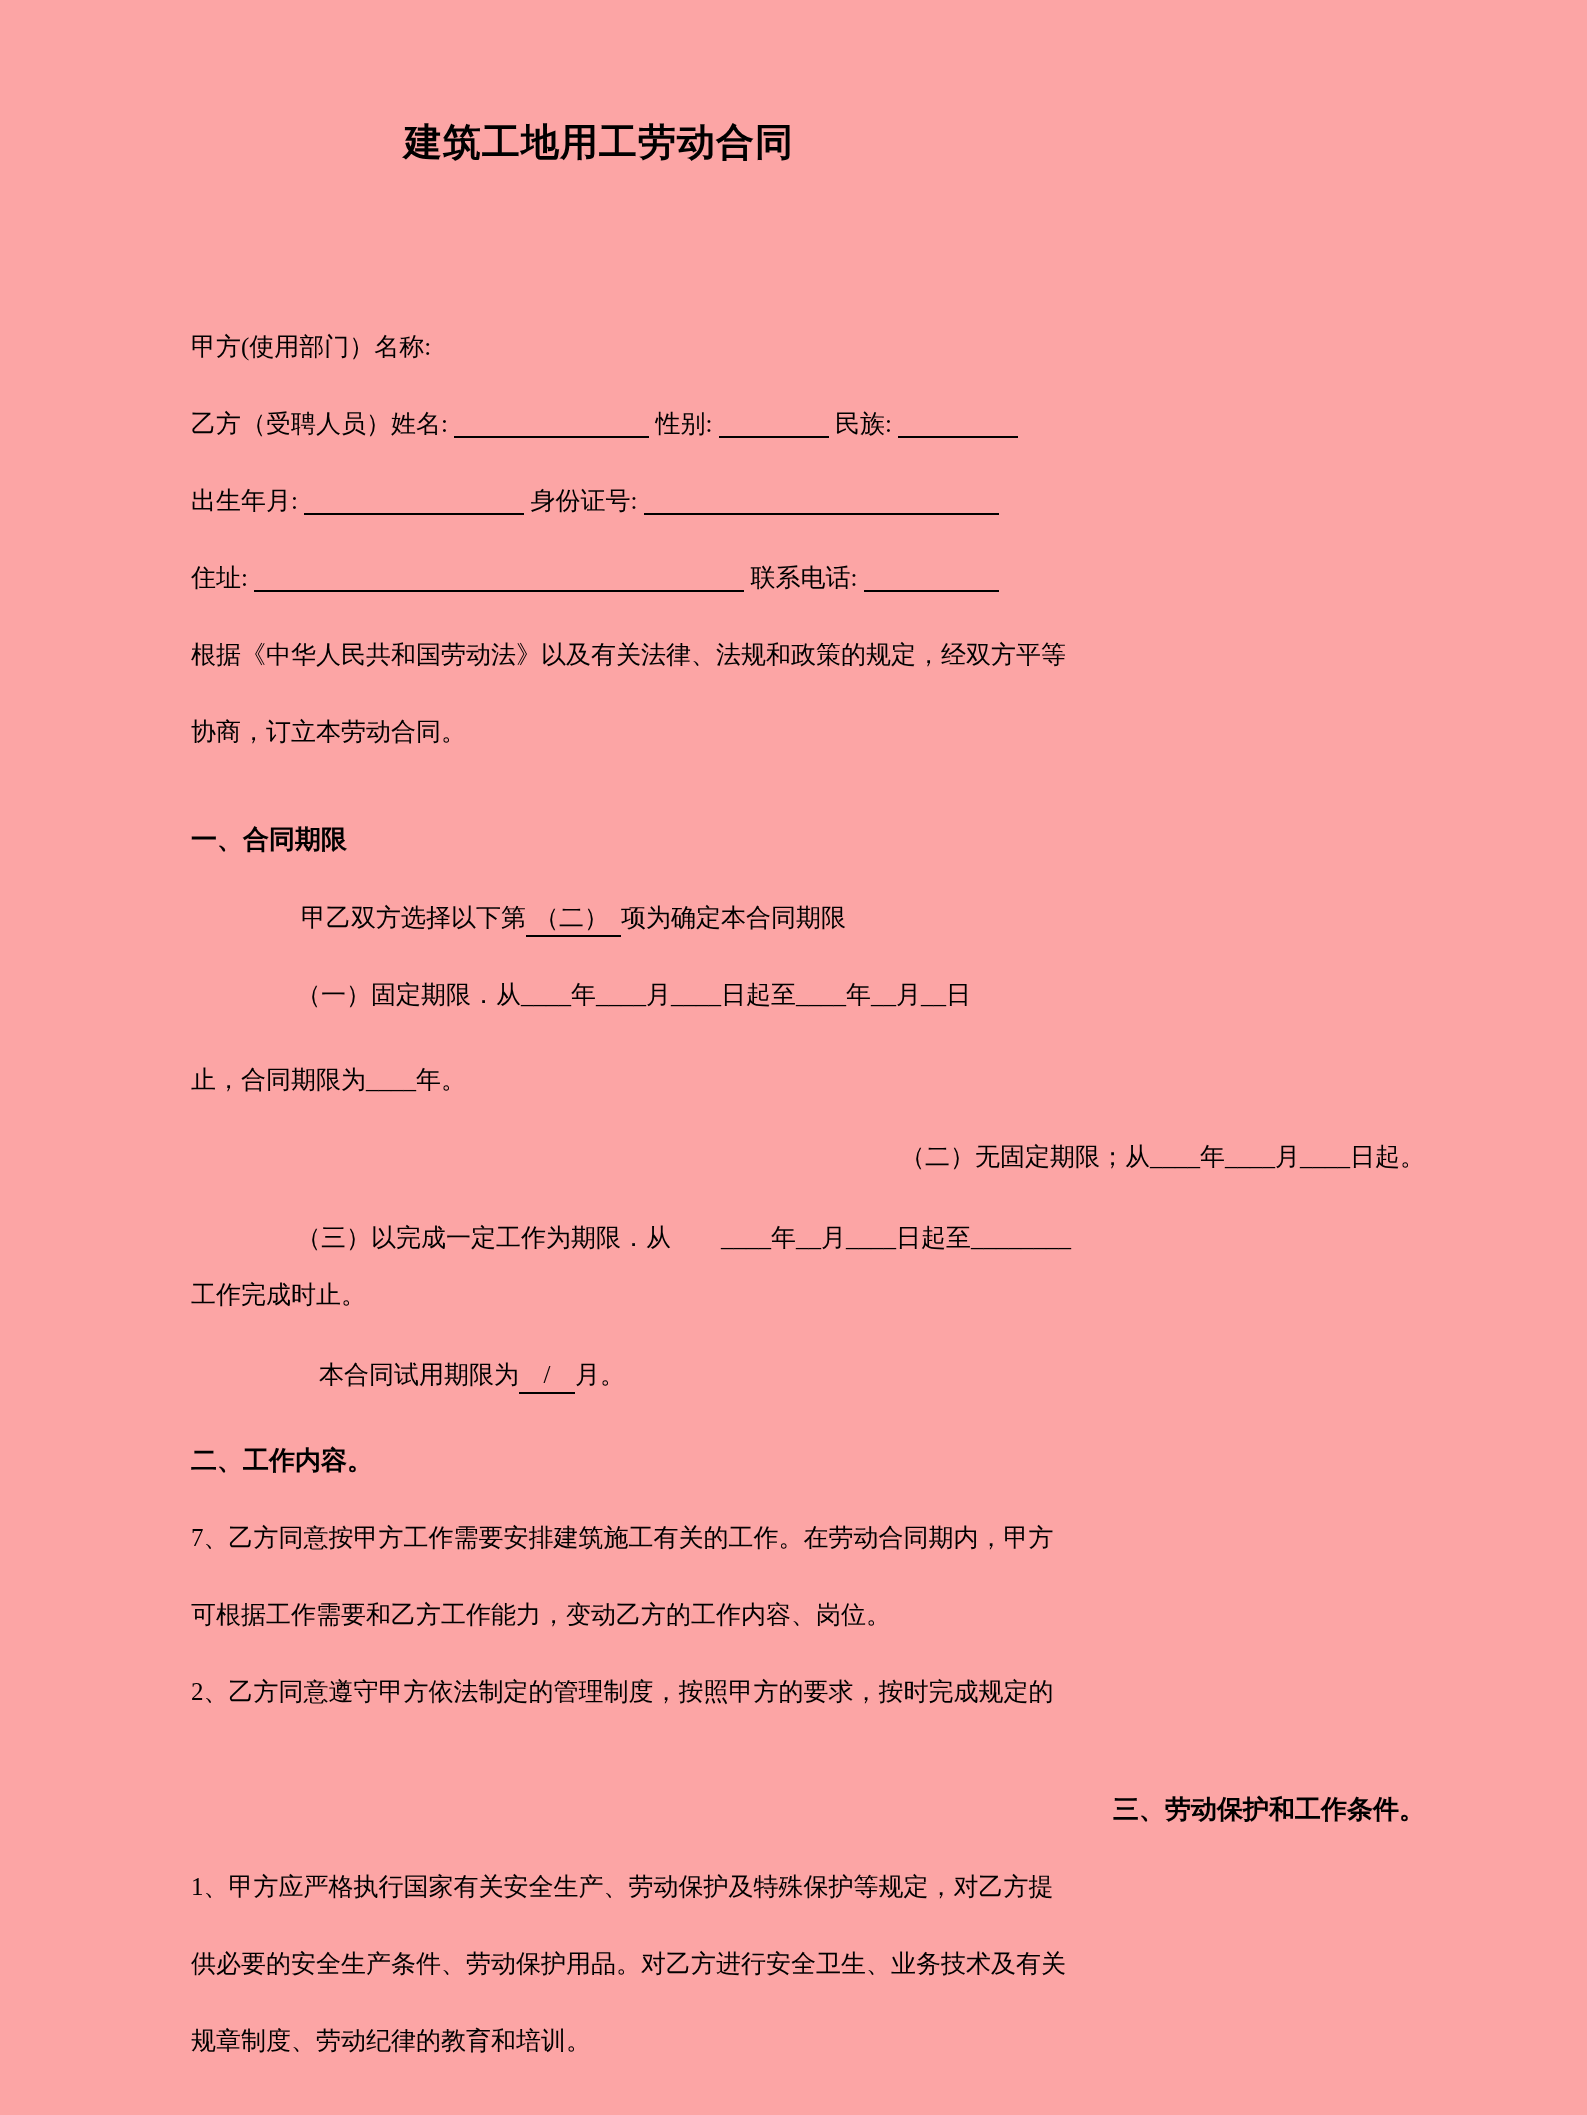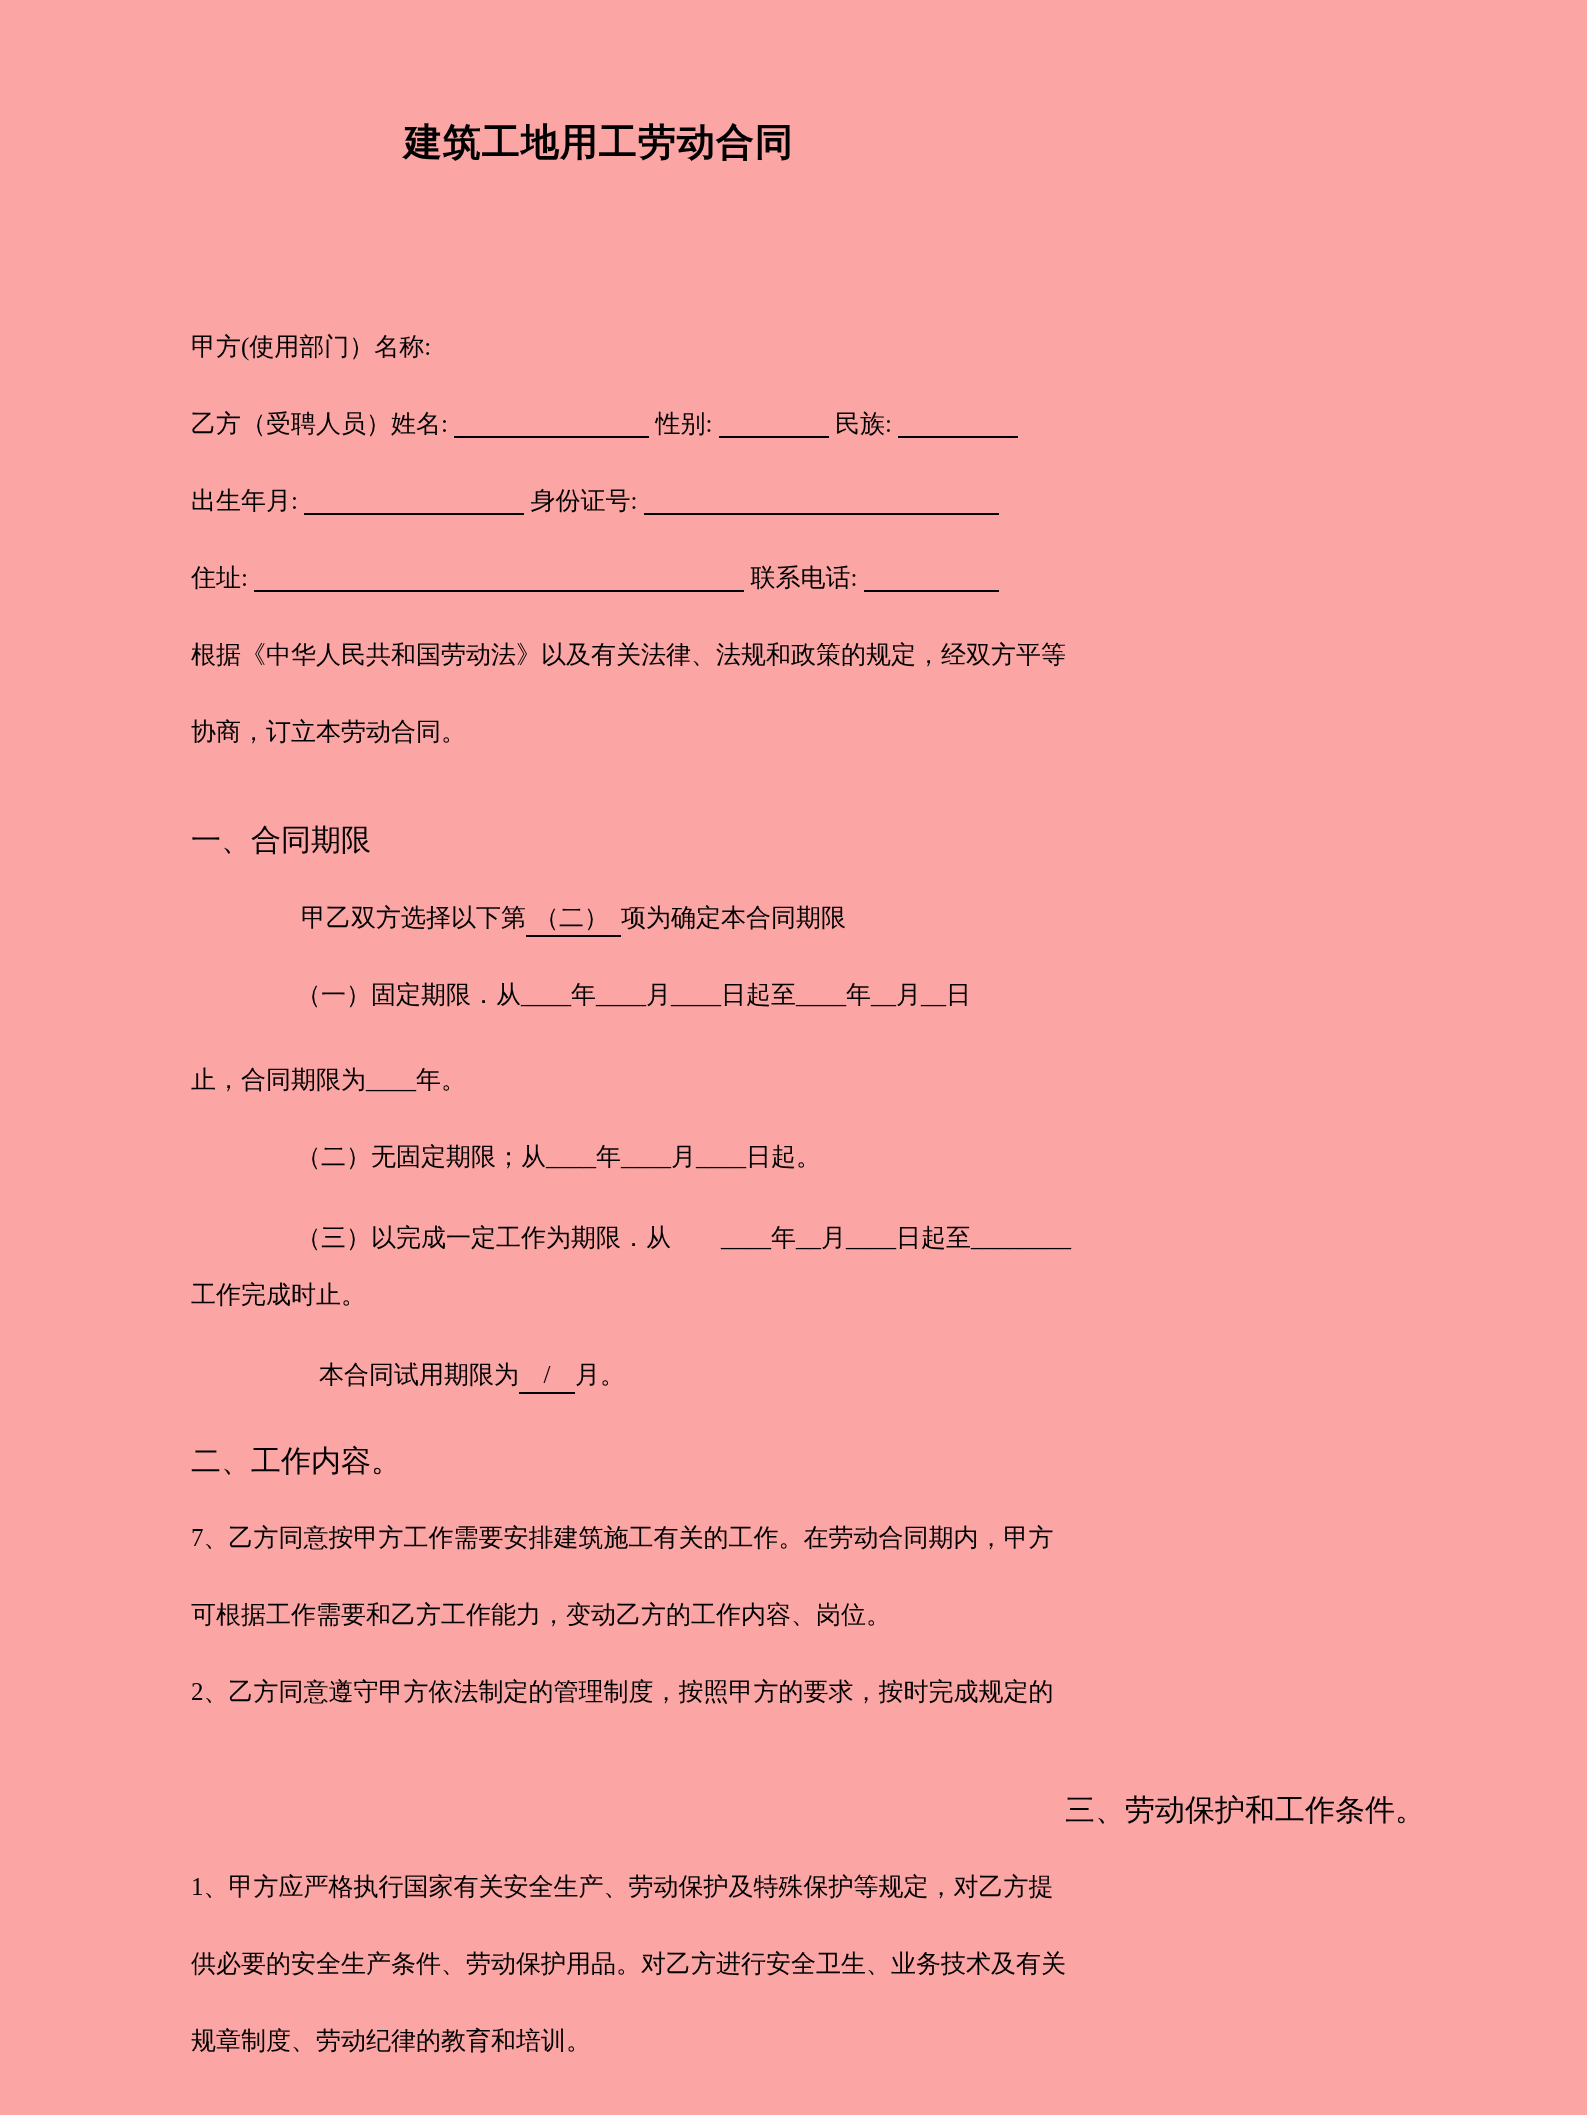--- a/index.html
+++ b/index.html
@@ -27,28 +27,28 @@
     letter-spacing:1px;
   }
   .line{
     margin:13px;
     font-size:25px;
     line-height:64px;
     white-space:nowrap;
   }
   .form-block{margin-top:143px;}
   .heading{
-    font-weight:normal;
-    font-size:30px;
+    font-weight:bold;
+    font-size:26px;
   }
   .h1gap{margin-top:44px;}
   .choose{margin-top:14px;padding-left:110px;}
   .item1{margin-top:11px;padding-left:105px;}
   .cont1{margin-top:21px;}
-  .item2{margin-top:10px;padding-left:105px;}
+  .item2{margin-top:10px;padding-left:105px;text-align:right;}
   .item3{margin-top:17px;padding-left:105px;}
   .cont3{margin-top:-12px;line-height:48px;}
   .probation{margin-top:24px;padding-left:128px;}
   .h2gap{margin-top:22px;}
   .h3gap{margin-top:54px;text-align:right;}
   .blank{
     display:inline-block;
     border-bottom:2px solid #000;
     height:24px;
     vertical-align:-6px;

